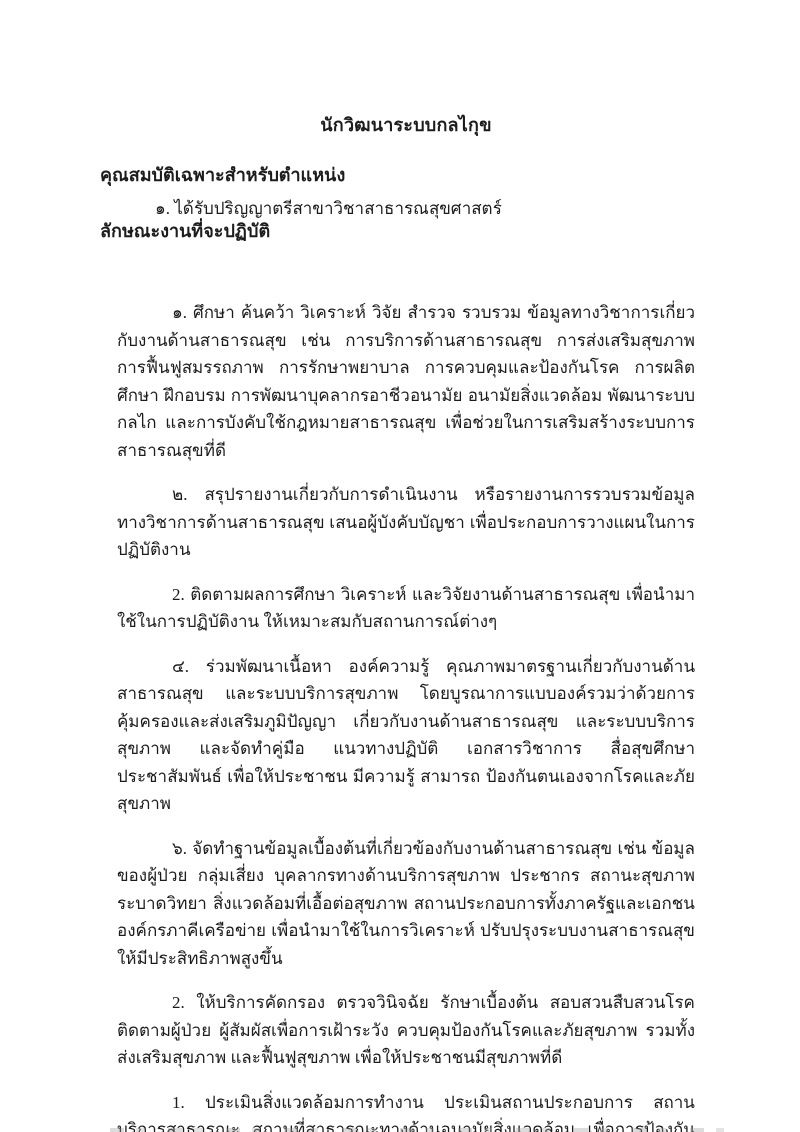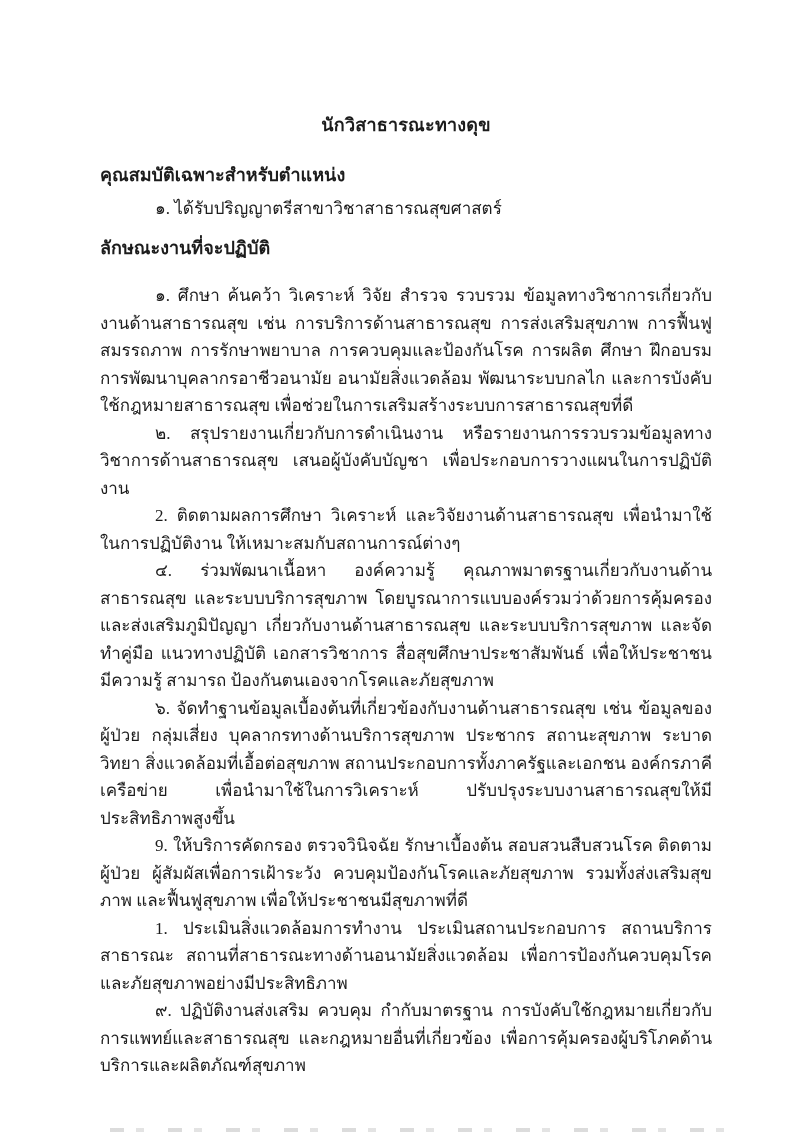--- a/index.html
+++ b/index.html
@@ -36,39 +36,39 @@
     letter-spacing: 0.2px;
   }
   .section-heading {
     position: absolute;
     left: 0;
     margin: 0;
     font-size: 18px;
     font-weight: 700;
   }
   .heading-qualifications { top: 160px; }
-  .heading-duties { top: 233px; }
+  .heading-duties { top: 216px; }
   .qualification-item {
     position: absolute;
     top: 194px;
     left: 55px;
     margin: 0;
     font-size: 17px;
   }
   .duties {
     position: absolute;
     top: 282px;
     left: 0;
     width: 612px;
     font-size: 17px;
     line-height: 27.5px;
     text-align: justify;
   }
   .duties p {
-    margin: 0;
+    margin: 17px;
     padding: 0;
     text-indent: 55px;
   }
   
   .cutoff-next-line {
     position: absolute;
     left: 110px;
     right: 70px;
     bottom: 0;
     height: 4px;
@@ -81,34 +81,34 @@
       transparent 34px 58px
     );
   }
 </style>
 </head>
 <body>
 
 <div class="page">
   <div class="content">
 
-    <h1 class="doc-title">นักวิสาธารณะทางดุข</h1>
+    <h1 class="doc-title">นักวิฒนาระบบกลไกุข</h1>
 
     <h2 class="section-heading heading-qualifications">คุณสมบัติเฉพาะสำหรับตำแหน่ง</h2>
 
     <p class="qualification-item">๑. ได้รับปริญญาตรีสาขาวิชาสาธารณสุขศาสตร์</p>
 
     <h2 class="section-heading heading-duties">ลักษณะงานที่จะปฏิบัติ</h2>
 
     <div class="duties">
       <p>๑. ศึกษา ค้นคว้า วิเคราะห์ วิจัย สำรวจ รวบรวม ข้อมูลทางวิชาการเกี่ยวกับงานด้านสาธารณสุข เช่น การบริการด้านสาธารณสุข การส่งเสริมสุขภาพ การฟื้นฟูสมรรถภาพ การรักษาพยาบาล การควบคุมและป้องกันโรค การผลิต ศึกษา ฝึกอบรม การพัฒนาบุคลากรอาชีวอนามัย อนามัยสิ่งแวดล้อม พัฒนาระบบกลไก และการบังคับใช้กฎหมายสาธารณสุข เพื่อช่วยในการเสริมสร้างระบบการสาธารณสุขที่ดี</p>
       <p>๒. สรุปรายงานเกี่ยวกับการดำเนินงาน หรือรายงานการรวบรวมข้อมูลทางวิชาการด้านสาธารณสุข เสนอผู้บังคับบัญชา เพื่อประกอบการวางแผนในการปฏิบัติงาน</p>
       <p>2. ติดตามผลการศึกษา วิเคราะห์ และวิจัยงานด้านสาธารณสุข เพื่อนำมาใช้ในการปฏิบัติงาน ให้เหมาะสมกับสถานการณ์ต่างๆ</p>
       <p>๔. ร่วมพัฒนาเนื้อหา องค์ความรู้ คุณภาพมาตรฐานเกี่ยวกับงานด้านสาธารณสุข และระบบบริการสุขภาพ โดยบูรณาการแบบองค์รวมว่าด้วยการคุ้มครองและส่งเสริมภูมิปัญญา เกี่ยวกับงานด้านสาธารณสุข และระบบบริการสุขภาพ และจัดทำคู่มือ แนวทางปฏิบัติ เอกสารวิชาการ สื่อสุขศึกษาประชาสัมพันธ์ เพื่อให้ประชาชน มีความรู้ สามารถ ป้องกันตนเองจากโรคและภัยสุขภาพ</p>
       <p>๖. จัดทำฐานข้อมูลเบื้องต้นที่เกี่ยวข้องกับงานด้านสาธารณสุข เช่น ข้อมูลของผู้ป่วย กลุ่มเสี่ยง บุคลากรทางด้านบริการสุขภาพ ประชากร สถานะสุขภาพ ระบาดวิทยา สิ่งแวดล้อมที่เอื้อต่อสุขภาพ สถานประกอบการทั้งภาครัฐและเอกชน องค์กรภาคีเครือข่าย เพื่อนำมาใช้ในการวิเคราะห์ ปรับปรุงระบบงานสาธารณสุขให้มีประสิทธิภาพสูงขึ้น</p>
-      <p>9. ให้บริการคัดกรอง ตรวจวินิจฉัย รักษาเบื้องต้น สอบสวนสืบสวนโรค ติดตามผู้ป่วย ผู้สัมผัสเพื่อการเฝ้าระวัง ควบคุมป้องกันโรคและภัยสุขภาพ รวมทั้งส่งเสริมสุขภาพ และฟื้นฟูสุขภาพ เพื่อให้ประชาชนมีสุขภาพที่ดี</p>
+      <p>2. ให้บริการคัดกรอง ตรวจวินิจฉัย รักษาเบื้องต้น สอบสวนสืบสวนโรค ติดตามผู้ป่วย ผู้สัมผัสเพื่อการเฝ้าระวัง ควบคุมป้องกันโรคและภัยสุขภาพ รวมทั้งส่งเสริมสุขภาพ และฟื้นฟูสุขภาพ เพื่อให้ประชาชนมีสุขภาพที่ดี</p>
       <p>1. ประเมินสิ่งแวดล้อมการทำงาน ประเมินสถานประกอบการ สถานบริการสาธารณะ สถานที่สาธารณะทางด้านอนามัยสิ่งแวดล้อม เพื่อการป้องกันควบคุมโรคและภัยสุขภาพอย่างมีประสิทธิภาพ</p>
       <p>๙. ปฏิบัติงานส่งเสริม ควบคุม กำกับมาตรฐาน การบังคับใช้กฎหมายเกี่ยวกับการแพทย์และสาธารณสุข และกฎหมายอื่นที่เกี่ยวข้อง เพื่อการคุ้มครองผู้บริโภคด้านบริการและผลิตภัณฑ์สุขภาพ</p>
     </div>
   </div>
 
   <div class="cutoff-next-line"></div>
 </div>
 
 </body></html>

